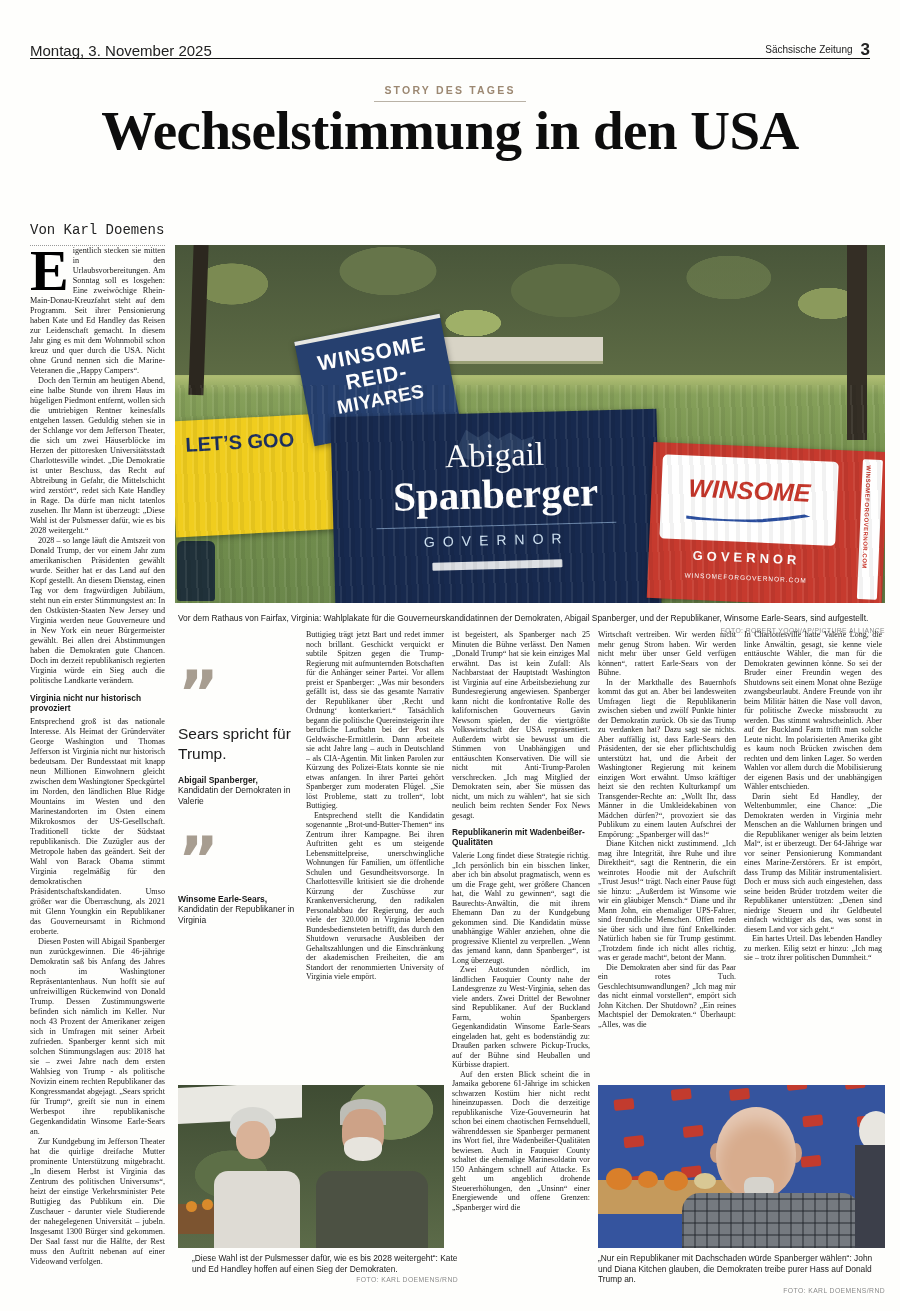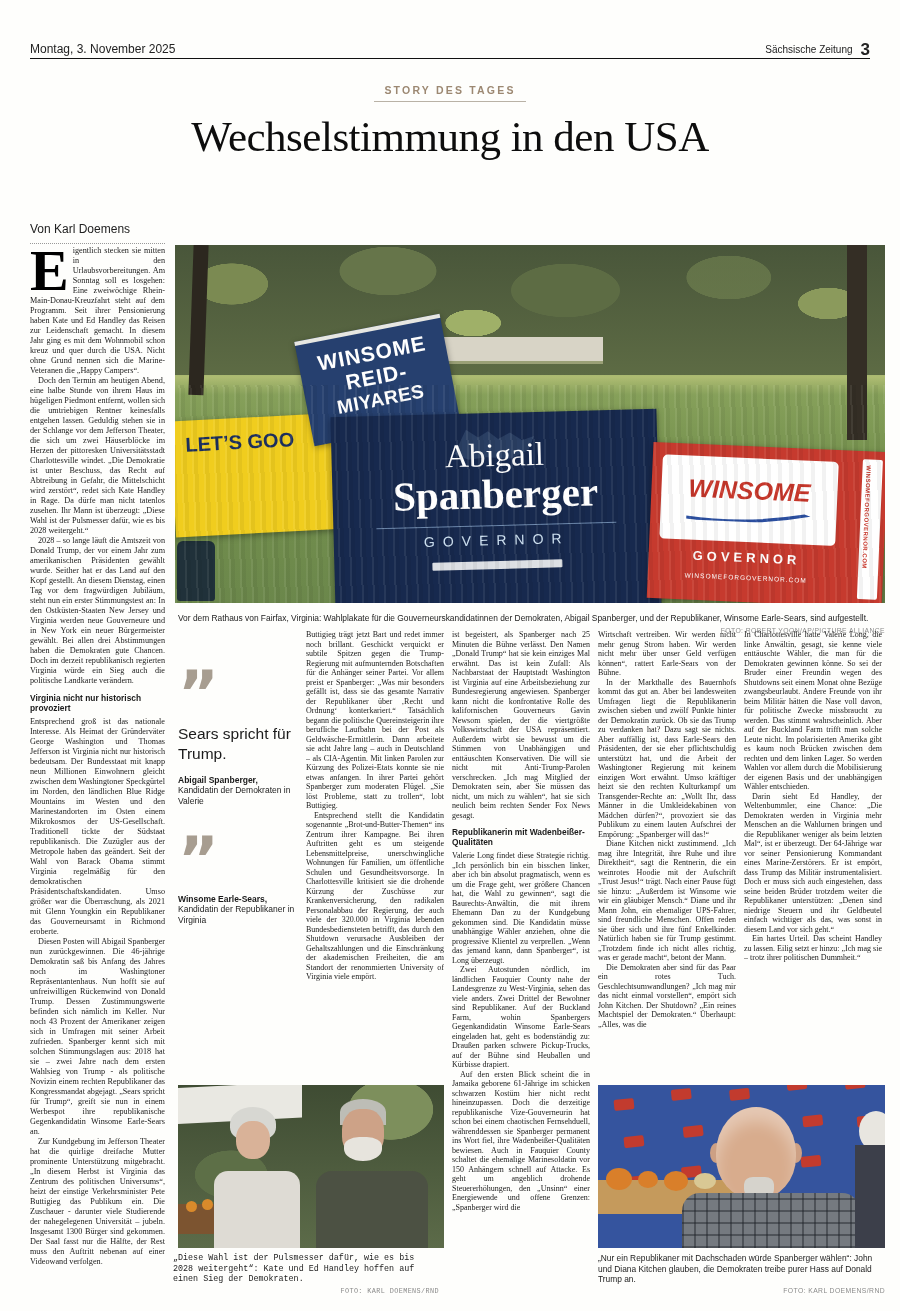--- a/index.html
+++ b/index.html
@@ -1,35 +1,35 @@
 <!DOCTYPE html>
 <html lang="de"><head>
 <meta charset="utf-8">
 <style>
   html,body{margin:0;padding:0;background:#e9e9e9;}
   .page{position:relative;width:900px;height:1311px;background:#fefefc;margin:0 auto;
         font-family:"Liberation Serif",serif;color:#1a1a1a;overflow:hidden;}
   
   .masthead{position:absolute;left:30px;top:36px;width:840px;height:20px;}
-  .mh-date{position:absolute;left:0;top:6px;font-family:"Liberation Sans",sans-serif;font-size:12px;color:#222;}
+  .mh-date{position:absolute;left:0;top:6px;font-family:"Liberation Sans",sans-serif;font-size:15px;color:#222;}
   .mh-section{position:absolute;left:0;right:0;top:0;text-align:center;font-family:"Liberation Sans",sans-serif;
               font-size:16px;letter-spacing:2.5px;font-weight:600;color:#111;}
   .mh-right{position:absolute;right:0;top:4px;font-family:"Liberation Sans",sans-serif;font-size:10px;color:#222;}
   .mh-pagenum{font-size:17px;font-weight:600;margin-left:8px;vertical-align:-2px;}
   .mh-rule{position:absolute;left:30px;top:58px;width:840px;border-top:1.5px solid #111;}
   
   .story-label{position:absolute;left:0;right:0;top:80px;text-align:center;}
   .story-label span{display:inline-block;font-family:"Liberation Sans",sans-serif;font-size:10.5px;font-weight:700;
         letter-spacing:2.2px;color:#9c8872;border-bottom:1px solid #b9b2a6;padding:0 10px 5px;}
-  .headline{position:absolute;left:0;right:0;top:96px;margin:16px;text-align:center;
-        font-size:43px;font-weight:400;letter-spacing:-.5px;color:#0d0d0d;}
+  .headline{position:absolute;left:0;right:0;top:96px;margin:3px;text-align:center;
+        font-size:55px;font-weight:700;letter-spacing:-.5px;color:#0d0d0d;}
   .dek{position:absolute;left:30px;top:172px;width:842px;margin:0;font-family:"Liberation Sans",sans-serif;
         font-size:16px;line-height:21.5px;color:#1e1e1e;}
-  .byline{position:absolute;left:30px;top:222px;width:135px;font-family:Liberation Sans, sans-serif;
-        font-size:12px;color:#222;border-bottom:1px dotted #999;padding-bottom:7px;}
+  .byline{position:absolute;left:30px;top:222px;width:135px;font-family:Liberation Mono, monospace;
+        font-size:14px;color:#222;border-bottom:1px dotted #999;padding-bottom:7px;}
   
   .col{position:absolute;overflow:hidden;text-align:justify;hyphens:auto;-webkit-hyphens:auto;}
   .col p{margin:0;font-size:8px;line-height:9.5px;}
   .col p + p, .col .subhead + p{text-indent:8px;}
   .col p.noindent{text-indent:0;}
   .col1{left:30px;top:246px;width:135px;height:1058px;}
   .col1 p{font-size:8.2px;line-height:10px;}
   .subhead{font-family:"Liberation Sans",sans-serif;font-weight:700;font-size:8.4px;line-height:10px;
         margin:7px 0 4px;text-align:left;}
   .dropcap{float:left;font-size:58px;line-height:46px;font-weight:700;padding:2px 4px 0 0;color:#000;}
@@ -235,38 +235,38 @@
   <div class="col colD">
     <p class="noindent">Wirtschaft vertreiben. Wir werden nicht mehr genug Strom haben. Wir werden nicht mehr über unser Geld verfügen können“, rattert Earle-Sears von der Bühne.</p>
     <p>In der Markthalle des Bauernhofs kommt das gut an. Aber bei landesweiten Umfragen liegt die Republikanerin zwischen sieben und zwölf Punkte hinter der Demokratin zurück. Ob sie das Trump zu verdanken hat? Dazu sagt sie nichts. Aber auffällig ist, dass Earle-Sears den Präsidenten, der sie eher pflichtschuldig unterstützt hat, und die Arbeit der Washingtoner Regierung mit keinem einzigen Wort erwähnt. Umso kräftiger heizt sie den rechten Kulturkampf um Transgender-Rechte an: „Wollt Ihr, dass Männer in die Umkleidekabinen von Mädchen dürfen?“, provoziert sie das Publikum zu einem lauten Aufschrei der Empörung: „Spanberger will das!“</p>
     <p>Diane Kitchen nickt zustimmend. „Ich mag ihre Integrität, ihre Ruhe und ihre Direktheit“, sagt die Rentnerin, die ein weinrotes Hoodie mit der Aufschrift „Trust Jesus!“ trägt. Nach einer Pause fügt sie hinzu: „Außerdem ist Winsome wie wir ein gläubiger Mensch.“ Diane und ihr Mann John, ein ehemaliger UPS-Fahrer, sind freundliche Menschen. Offen reden sie über sich und ihre fünf Enkelkinder. Natürlich haben sie für Trump gestimmt. „Trotzdem finde ich nicht alles richtig, was er gerade macht“, betont der Mann.</p>
     <p>Die Demokraten aber sind für das Paar ein rotes Tuch. Geschlechtsumwandlungen? „Ich mag mir das nicht einmal vorstellen“, empört sich John Kitchen. Der Shutdown? „Ein reines Machtspiel der Demokraten.“ Überhaupt: „Alles, was die</p>
   </div>
 
   <div class="col colE">
     <p>In Charlottesville hatte Valerie Long, die linke Anwältin, gesagt, sie kenne viele enttäuschte Wähler, die man für die Demokraten gewinnen könne. So sei der Bruder einer Freundin wegen des Shutdowns seit einem Monat ohne Bezüge zwangsbeurlaubt. Andere Freunde von ihr beim Militär hätten die Nase voll davon, für politische Zwecke missbraucht zu werden. Das stimmt wahrscheinlich. Aber auf der Buckland Farm trifft man solche Leute nicht. Im polarisierten Amerika gibt es kaum noch Brücken zwischen dem rechten und dem linken Lager. So werden Wahlen vor allem durch die Mobilisierung der eigenen Basis und der unabhängigen Wähler entschieden.</p>
     <p>Darin sieht Ed Handley, der Weltenbummler, eine Chance: „Die Demokraten werden in Virginia mehr Menschen an die Wahlurnen bringen und die Republikaner weniger als beim letzten Mal“, ist er überzeugt. Der 64-Jährige war vor seiner Pensionierung Kommandant eines Marine-Zerstörers. Er ist empört, dass Trump das Militär instrumentalisiert. Doch er muss sich auch eingestehen, dass seine beiden Brüder trotzdem weiter die Republikaner unterstützen: „Denen sind niedrige Steuern und ihr Geldbeutel einfach wichtiger als das, was sonst in diesem Land vor sich geht.“</p>
-    <p>Ein hartes Urteil. Das scheint Handley zu lassen. Eilig setzt er hinzu: „Ich mag sie – trotz ihrer politischen Dummheit.“</p>
+    <p>Ein hartes Urteil. Das lebenden Handley zu merken. Eilig setzt er hinzu: „Ich mag sie – trotz ihrer politischen Dummheit.“</p>
   </div>
 
   <div class="photoL">
     <div class="tent"></div>
     <div class="stall"></div>
     <div class="fruit" style="left:8px;bottom:36px;"></div>
     <div class="fruit" style="left:24px;bottom:38px;"></div>
     <div class="fruit" style="left:42px;bottom:35px;"></div>
     <div class="w-hair"></div>
     <div class="w-face"></div>
     <div class="w-body"></div>
     <div class="m-hair"></div>
     <div class="m-face"></div>
     <div class="m-beard"></div>
     <div class="m-body"></div>
   </div>
-  <div class="photocap" style="left:173px;top:1253px;width:266px;font-family:Liberation Mono, monospace;">
+  <div class="photocap" style="left:192px;top:1253px;width:266px;">
     <span>„Diese Wahl ist der Pulsmesser dafür, wie es bis 2028 weitergeht“: Kate und Ed Handley hoffen auf einen Sieg der Demokraten.</span>
     <span class="credit">FOTO: KARL DOEMENS/RND</span>
   </div>
 
   <div class="photoR">
     <div class="banner-dot"></div>
     <div class="hay"></div>
     <div class="pumpkin" style="left:8px;bottom:58px;width:26px;height:22px;"></div>
     <div class="pumpkin" style="left:40px;bottom:60px;width:20px;height:17px;"></div>
     <div class="pumpkin" style="left:66px;bottom:57px;width:24px;height:20px;"></div>

